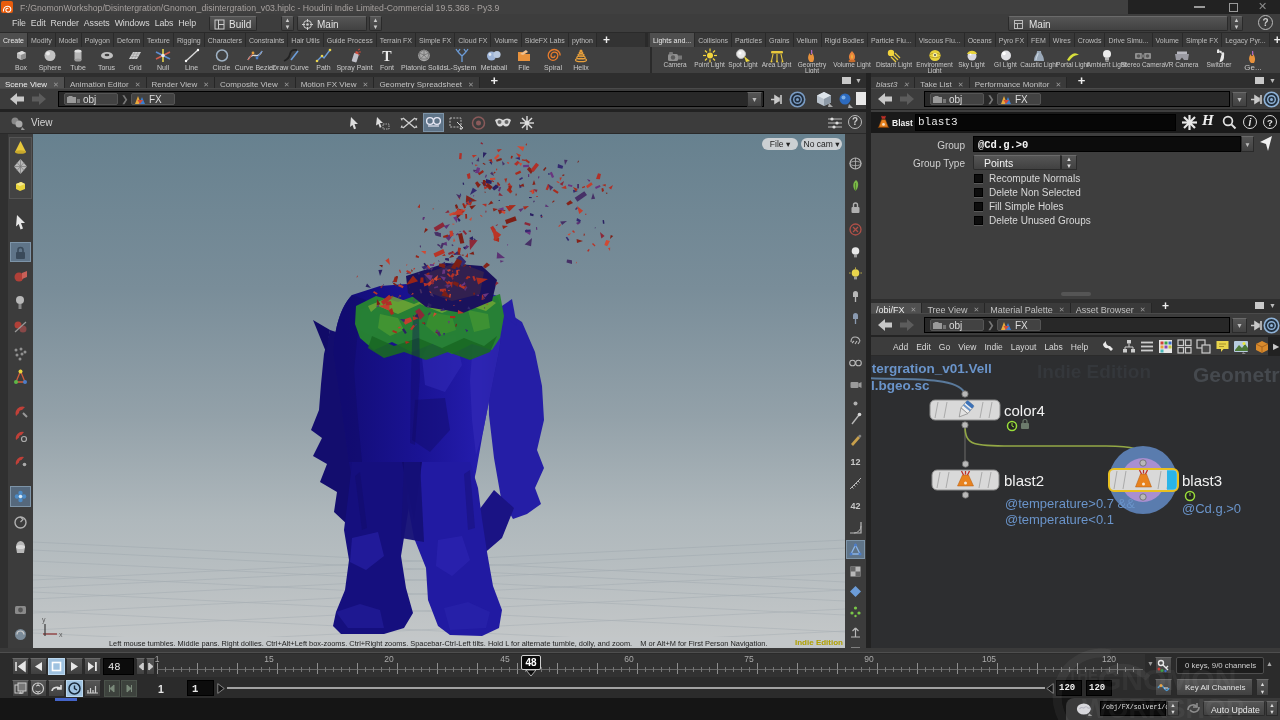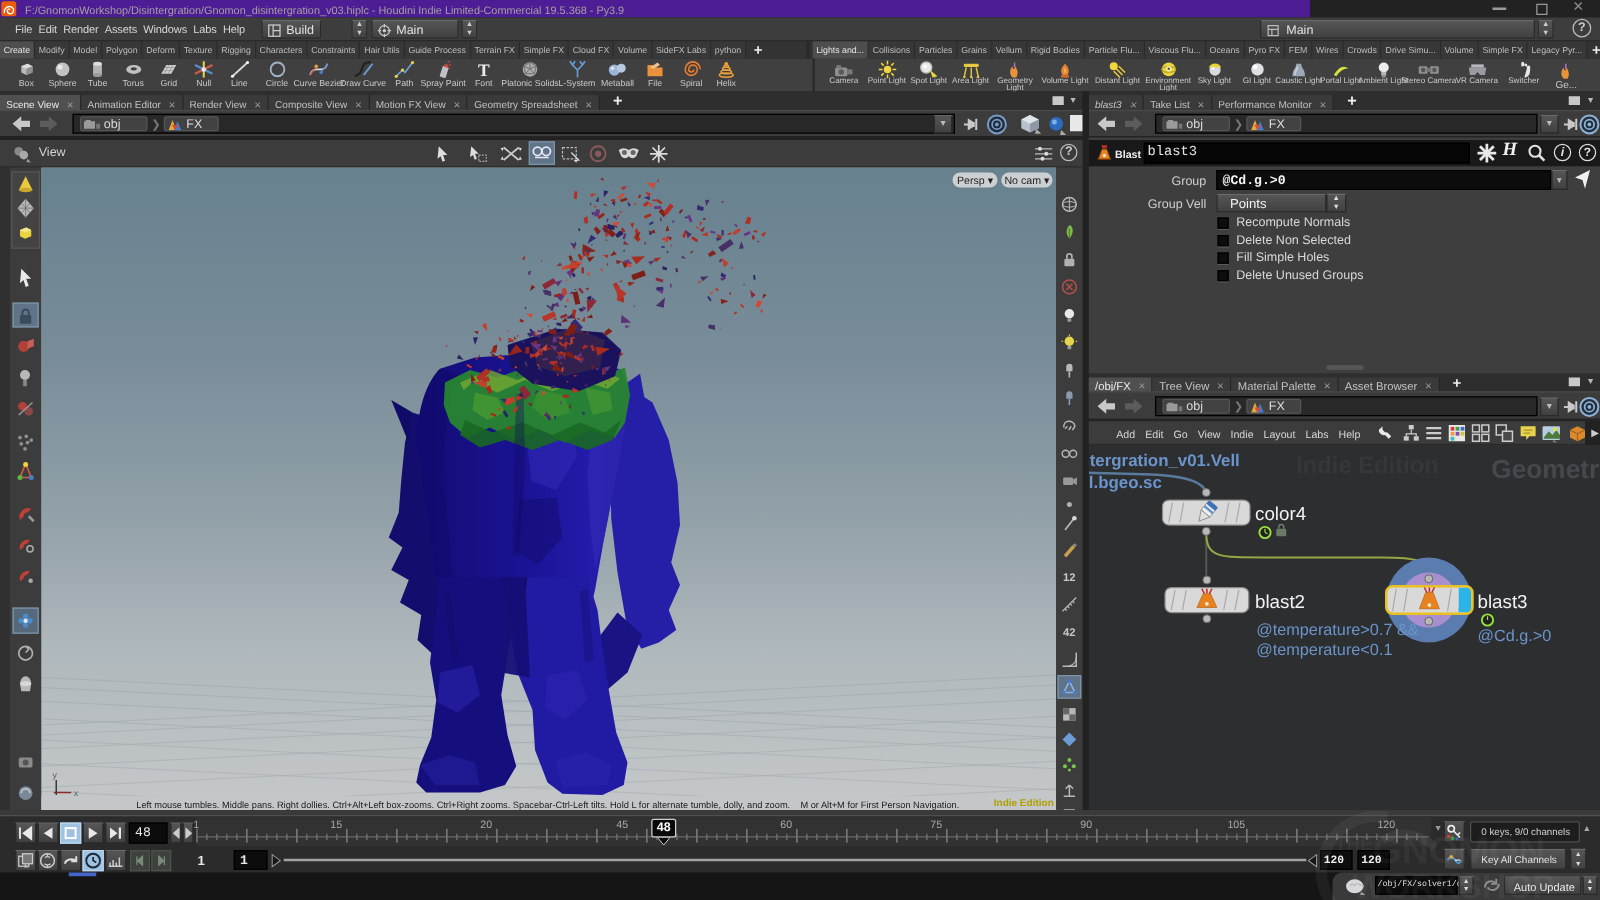--- a/index.html
+++ b/index.html
@@ -12,21 +12,21 @@
 .ptab .x{margin-left:6px;color:#999;font-size:7px}
 .ptab.active{background:#505050;color:#ececec}
 .tool{display:inline-flex;flex-direction:column;align-items:center;justify-content:flex-start;color:#c9c9c9;font-size:8px;line-height:8px;text-align:center}
 .tool svg{display:block}
 .field{background:#0c0c0c;border:1px solid #000;color:#ececec}
 .btn{background:linear-gradient(#555,#414141);border:1px solid #2a2a2a;border-top-color:#6a6a6a}
 </style></head>
 <body>
 <div id="root">
 
-<div class="abs" style="left:0;top:0;width:1048px;height:14px;background:#4c1d95">
+<div class="abs" style="left:0;top:0;width:1128px;height:14px;background:#404040">
   <div class="abs" style="left:1px;top:1px;width:12px;height:12px;background:#e85c0c;border-radius:2px">
     <svg width="12" height="12" viewBox="0 0 12 12">
           <path d="M2.5 8.5 C2 5.5 4 3.2 6.5 3.2 C9 3.2 10 5 9.8 6.6 C9.6 8.4 8 9.3 6.6 9 C5.2 8.7 4.6 7.4 5 6.3 C5.4 5.2 6.6 5 7.3 5.6" fill="none" stroke="#fff" stroke-width="1.1"></path>
         </svg>
   </div>
   <div class="abs" style="left:20px;top:2.5px;font-size:8.7px;color:#a6a09e">F:/GnomonWorkshop/Disintergration/Gnomon_disintergration_v03.hiplc - Houdini Indie Limited-Commercial 19.5.368 - Py3.9</div>
   <div class="abs" style="left:1194px;top:6px;width:11px;height:1.5px;background:#9a9a9a"></div>
   <div class="abs" style="left:1229px;top:2.5px;width:9px;height:9px;border:1.3px solid #9a9a9a"></div>
   <div class="abs" style="left:1258px;top:1px;font-size:11px;color:#8a8a8a;line-height:11px">✕</div>
 </div>
@@ -1128,21 +1128,21 @@
 <g transform="translate(10,492)">
 <line x1="0" y1="8" x2="14" y2="8" stroke="#8a2a2a" stroke-width="1.2"></line>
 <line x1="2" y1="10" x2="2" y2="-2" stroke="#3a3a3a" stroke-width="1.2"></line>
 <text x="16" y="11" font-size="7" fill="#5a5a5a">x</text>
 <text x="-1" y="-4" font-size="7" fill="#5a5a5a">y</text>
 </g>
 </svg>
   <div class="abs" style="left:0;top:503px;width:812px;height:11px;background:#c3c7c9"></div>
   <div class="abs" style="left:76px;top:505px;font-size:7.4px;color:#1c1c1c;white-space:nowrap">Left mouse tumbles. Middle pans. Right dollies. Ctrl+Alt+Left box-zooms. Ctrl+Right zooms. Spacebar-Ctrl-Left tilts. Hold L for alternate tumble, dolly, and zoom. &nbsp;&nbsp; M or Alt+M for First Person Navigation.</div>
   <div class="abs" style="left:762px;top:504px;font-size:8px;color:#b0a000;font-weight:bold">Indie Edition</div>
-  <div class="abs" style="left:729px;top:4px;width:36px;height:12px;background:#ccd0d3;border-radius:6px;font-size:8.5px;color:#222;text-align:center;line-height:12px">Persp ▾</div>
+  <div class="abs" style="left:729px;top:4px;width:36px;height:12px;background:#ccd0d3;border-radius:6px;font-size:8.5px;color:#222;text-align:center;line-height:12px">File ▾</div>
   <div class="abs" style="left:768px;top:4px;width:41px;height:12px;background:#ccd0d3;border-radius:6px;font-size:8.5px;color:#222;text-align:center;line-height:12px">No cam ▾</div>
 </div>
 <div class="abs" style="left:845px;top:134px;width:21px;height:514px;background:#3c3c3c">
 <svg class="abs" style="left:3px;top:22px" width="15" height="15" viewBox="0 0 15 15">
         <circle cx="7.5" cy="7.5" r="5.5" fill="none" stroke="#b8b8b8" stroke-width="1.2"></circle>
         <ellipse cx="7.5" cy="7.5" rx="5.5" ry="2.2" fill="none" stroke="#b8b8b8" stroke-width="0.8"></ellipse>
         <line x1="7.5" y1="2" x2="7.5" y2="13" stroke="#b8b8b8" stroke-width="0.8"></line>
       </svg>
       <svg class="abs" style="left:3px;top:44px" width="15" height="15" viewBox="0 0 15 15">
         <path d="M7.5 13 C4 9 5 4 8 2 C11 4 11 9 7.5 13 Z" fill="#7ab848"></path>
@@ -1277,21 +1277,21 @@
     <div class="abs" style="left:372px;top:3px;width:14px;height:14px;border:1.4px solid #ddd;border-radius:50%;color:#e5e5e5;font-size:10px;font-style:italic;font-weight:bold;text-align:center;line-height:13px">i</div>
     <div class="abs" style="left:392px;top:3px;width:14px;height:14px;border:1.4px solid #ddd;border-radius:50%;color:#e5e5e5;font-size:9.5px;font-weight:bold;text-align:center;line-height:13px">?</div>
   </div>
   <span class="abs" style="left:24px;top:30px;width:70px;color:#cfcfcf;font-size:10px;text-align:right">Group</span>
   <div class="abs field" style="left:102px;top:26px;width:268px;height:16px"></div>
   <span class="abs mono" style="left:107px;top:29px;color:#f5f5f5;font-size:10.5px;font-weight:bold">@Cd.g.&gt;0</span>
   <div class="abs btn" style="left:370px;top:26px;width:13px;height:16px;color:#bbb;font-size:6.5px;text-align:center;line-height:15px">▼</div>
   <svg class="abs" style="left:388px;top:25px" width="15" height="18" viewBox="0 0 15 18">
         <path d="M13 1 L1 7 L7 9 L9 16 Z" fill="#f0f0f0"></path>
       </svg>
-  <span class="abs" style="left:24px;top:48px;width:70px;color:#cfcfcf;font-size:10px;text-align:right">Group Vell</span>
+  <span class="abs" style="left:24px;top:48px;width:70px;color:#cfcfcf;font-size:10px;text-align:right">Group Type</span>
   <div class="abs btn" style="left:102px;top:45px;width:88px;height:15px;border-radius:2px 0 0 2px">
         <span class="abs" style="left:10px;top:1px;color:#f3f3f3;font-size:10.5px;font-weight:normal">Points</span>
       </div>
   <div class="abs btn" style="left:190px;top:45px;width:16px;height:15px;color:#ddd;font-size:6px;text-align:center;line-height:7px">▲<br>▼</div>
   <div class="abs" style="left:103px;top:64px;width:9px;height:9px;background:#0d0d0d;border:1px solid #000;box-shadow:0 1px 0 #5a5a5a"></div>
       <span class="abs" style="left:118px;top:63px;color:#d8d8d8;font-size:10px">Recompute Normals</span>
       <div class="abs" style="left:103px;top:78px;width:9px;height:9px;background:#0d0d0d;border:1px solid #000;box-shadow:0 1px 0 #5a5a5a"></div>
       <span class="abs" style="left:118px;top:77px;color:#d8d8d8;font-size:10px">Delete Non Selected</span>
       <div class="abs" style="left:103px;top:92px;width:9px;height:9px;background:#0d0d0d;border:1px solid #000;box-shadow:0 1px 0 #5a5a5a"></div>
       <span class="abs" style="left:118px;top:91px;color:#d8d8d8;font-size:10px">Fill Simple Holes</span>
@@ -1616,21 +1616,21 @@
           <line x1="944.5" y1="13" x2="944.5" y2="18" stroke="#757575"></line>
           <line x1="952.5" y1="13" x2="952.5" y2="18" stroke="#757575"></line>
           <line x1="960.5" y1="9" x2="960.5" y2="20" stroke="#8e8e8e"></line>
           <line x1="968.5" y1="13" x2="968.5" y2="18" stroke="#757575"></line>
           <line x1="976.5" y1="13" x2="976.5" y2="18" stroke="#757575"></line>
           <line x1="0" y1="15.5" x2="986" y2="15.5" stroke="#757575" stroke-width="0.8"></line>
         </svg>
         <span class="abs" style="left:-12px;top:0px;width:24px;text-align:center;font-size:8.5px;color:#aaa">1</span>
         <span class="abs" style="left:100px;top:0px;width:24px;text-align:center;font-size:8.5px;color:#aaa">15</span>
         <span class="abs" style="left:220px;top:0px;width:24px;text-align:center;font-size:8.5px;color:#aaa">20</span>
-        <span class="abs" style="left:336px;top:0px;width:24px;font-size:8.5px;color:#aaa">45</span>
+        <span class="abs" style="left:336px;top:0px;width:24px;text-align:center;font-size:8.5px;color:#aaa">45</span>
         <span class="abs" style="left:460px;top:0px;width:24px;text-align:center;font-size:8.5px;color:#aaa">60</span>
         <span class="abs" style="left:580px;top:0px;width:24px;text-align:center;font-size:8.5px;color:#aaa">75</span>
         <span class="abs" style="left:700px;top:0px;width:24px;text-align:center;font-size:8.5px;color:#aaa">90</span>
         <span class="abs" style="left:820px;top:0px;width:24px;text-align:center;font-size:8.5px;color:#aaa">105</span>
         <span class="abs" style="left:940px;top:0px;width:24px;text-align:center;font-size:8.5px;color:#aaa">120</span>
       </div>
       <div class="abs" style="left:521px;top:7px;width:20px;height:15px;background:#0a0a0a;border:1px solid #d0d0d0;border-radius:2px;color:#fff;font-size:10px;font-weight:bold;text-align:center;line-height:13px">48</div>
       <svg class="abs" style="left:526px;top:22px" width="10" height="6" viewBox="0 0 10 6">
         <path d="M0 0 h10 L5 6 Z" fill="#0a0a0a" stroke="#d0d0d0" stroke-width="0.8"></path>
       </svg>

